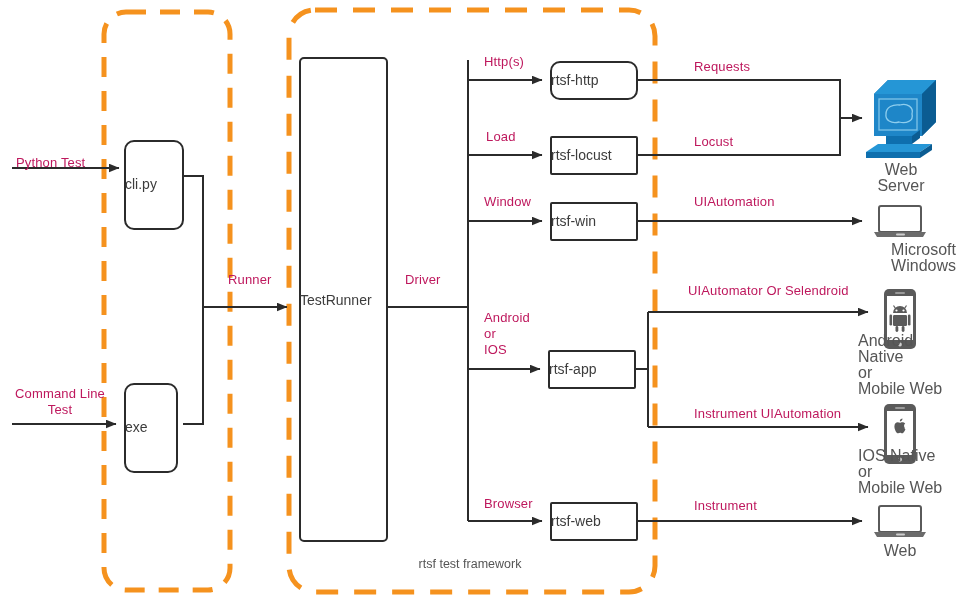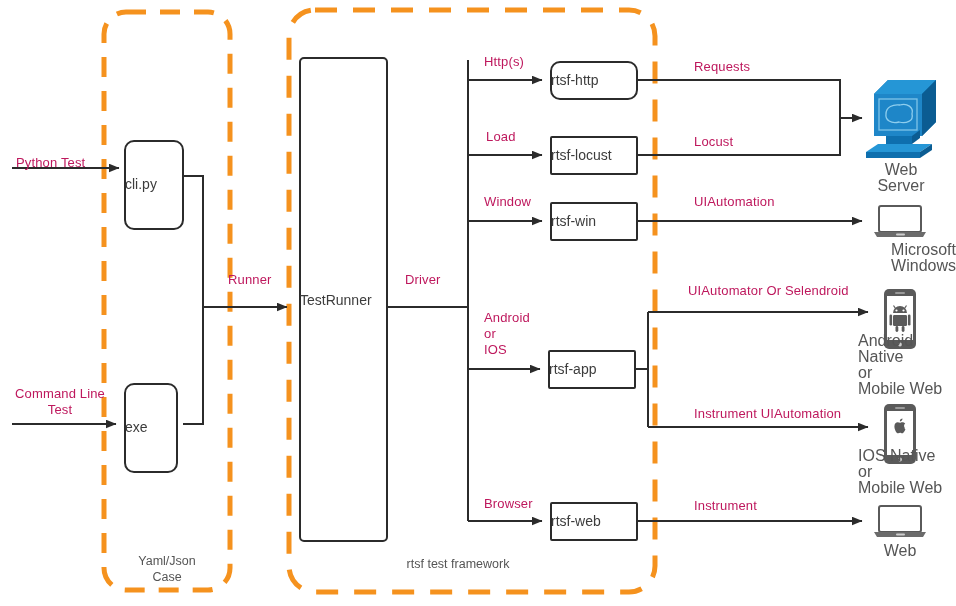--- a/index.html
+++ b/index.html
@@ -248,17 +248,15 @@
   <div class="boxlabel" style="left:549px; top:361px; width:86px;">rtsf-app</div>
   <div class="boxlabel" style="left:551px; top:513px; width:86px;">rtsf-web</div>
 
   <div class="lbl" style="left:694px; top:59px;">Requests</div>
   <div class="lbl" style="left:694px; top:134px;">Locust</div>
   <div class="lbl" style="left:694px; top:194px;">UIAutomation</div>
   <div class="lbl" style="left:688px; top:283px;">UIAutomator Or Selendroid</div>
   <div class="lbl" style="left:694px; top:406px;">Instrument UIAutomation</div>
   <div class="lbl" style="left:694px; top:498px;">Instrument</div>
 
-  <div class="grouplabel" style="left:104px; top:553px; width:126px;">Yaml/Json
-Case</div>
-  <div class="grouplabel" style="left:338px; top:556px; width:240px;">rtsf test framework</div>
+  <div class="grouplabel" style="left:350px; top:556px; width:240px;">rtsf test framework</div>
 
 </div>
 
 </body></html>

